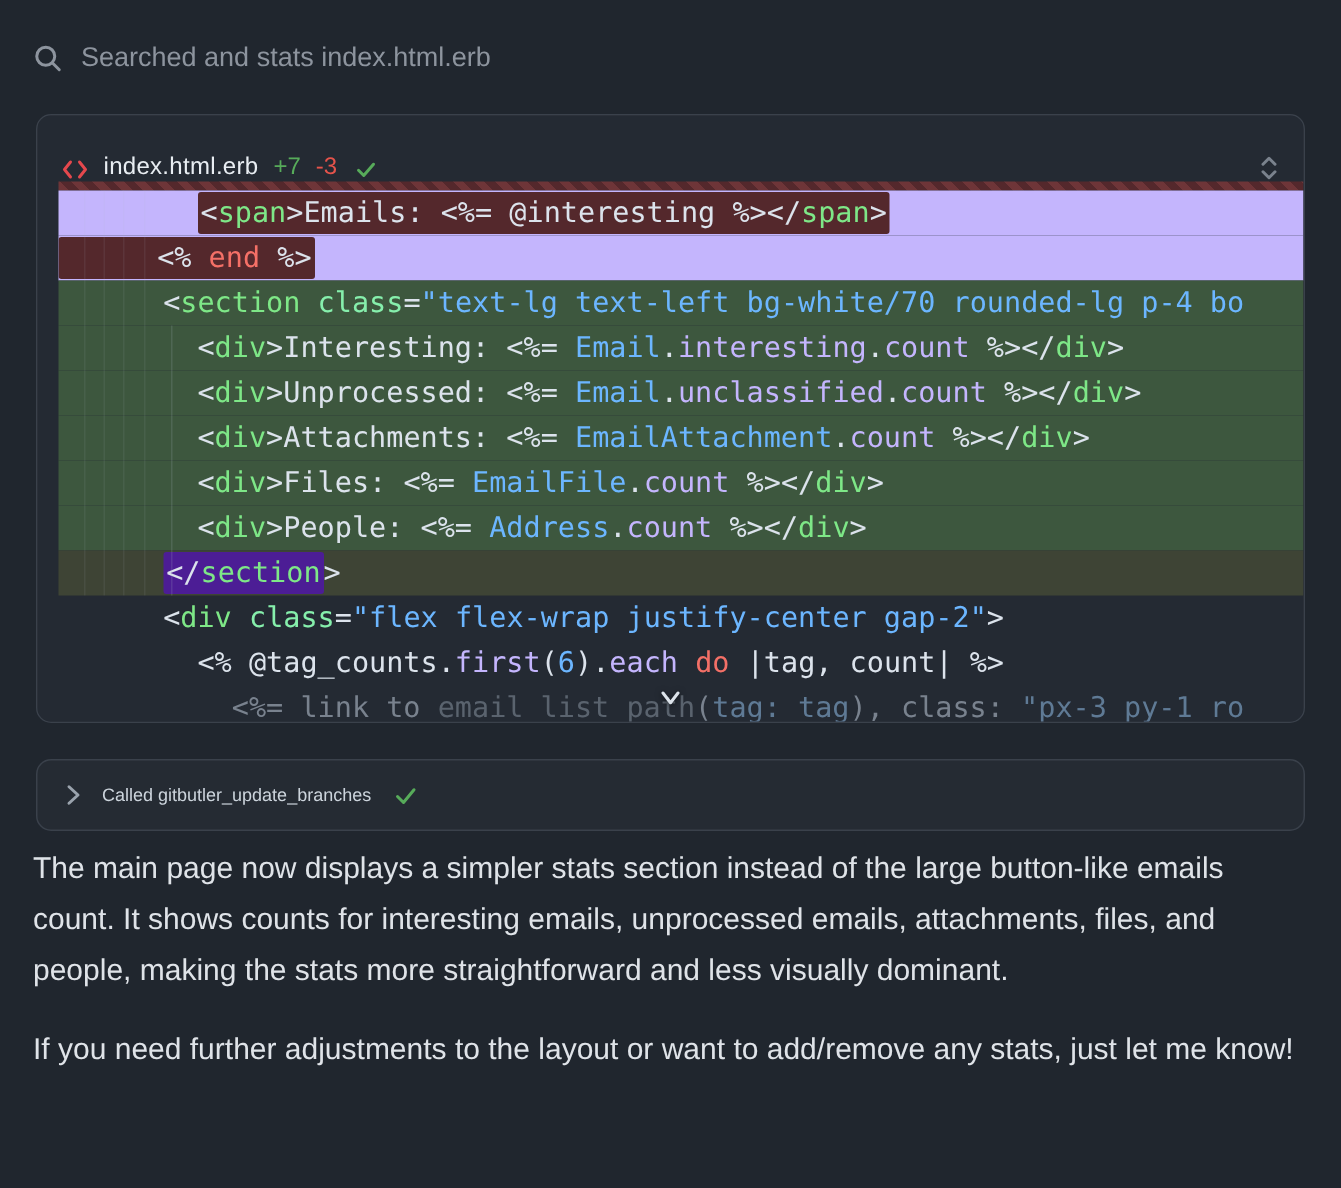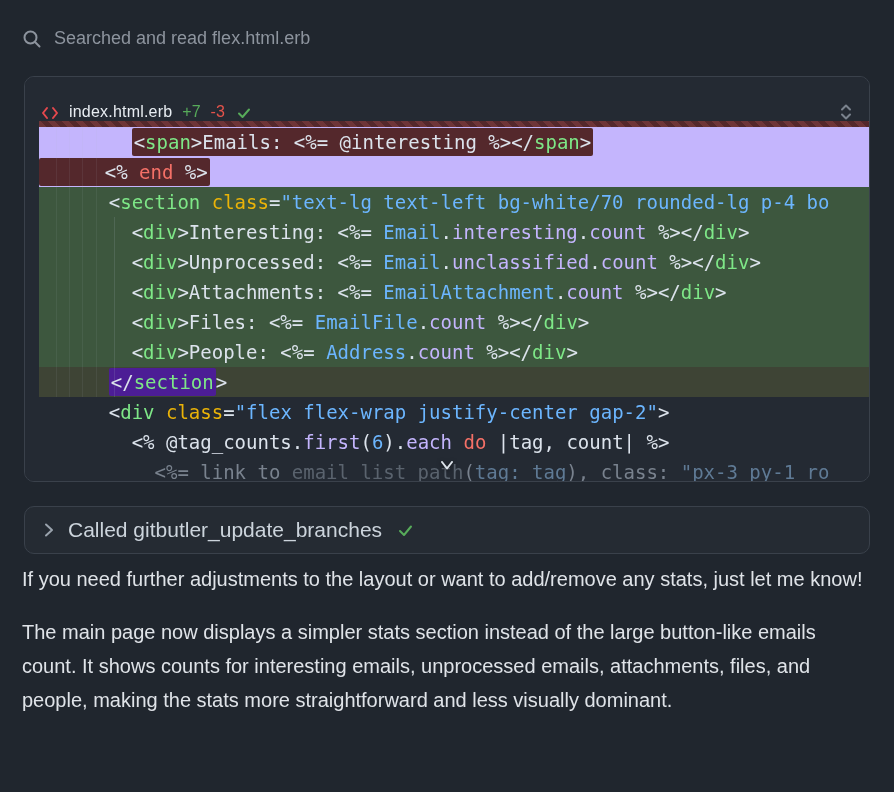--- a/index.html
+++ b/index.html
@@ -31,59 +31,59 @@
     background:repeating-linear-gradient(45deg,#6e3538 0 5px,#54282c 5px 10px); }
   .line { height:30px; margin-left:14px; padding-left:24px; white-space:pre; overflow:hidden; }
   .line.del { background:#c4b5fd; }
   .line.add { background:#3d573e; }
   .line.mod { background:#3e4435; }
   .line.ctx, .line.faded { background:transparent; }
   .wb { background:#54282c; border-radius:2px; padding:3px 2px; }
   .wb.full { margin-left:-24px; padding-left:20px; }
   .mod .wb { background:#4c1d95; }
 
-  .tk-p { color:#dce3ec; } .tk-t { color:#7ee787; } .tk-a { color:#eab308; }
+  .tk-p { color:#dce3ec; } .tk-t { color:#7ee787; } .tk-a { color:#86efac; }
   .tk-s { color:#6cb6ff; } .tk-c { color:#6cb6ff; } .tk-m { color:#c4b5fd; }
   .tk-k { color:#f47067; } .tk-n { color:#6cb6ff; }
   .tk-f1 { color:#79828e; } .tk-f2 { color:#5a636e;margin-top:20px; } .tk-f3 { color:#5f7a95; }
 
   .guide { position:absolute; width:1px; background:rgba(173,186,199,.09); }
   .guide.g1 { left:31px; top:6px;  height:270px; }
   .guide.g2 { left:44px; top:6px;  height:270px; }
   .guide.g3 { left:57px; top:6px;  height:270px; }
   .guide.g4 { left:71px; top:6px;  height:270px; }
   .guide.g5 { left:89px; top:96px; height:180px; background:rgba(173,186,199,.16); }
 
   .more-chevron { position:absolute; left:50%; top:338px; transform:translateX(-50%);
     filter:drop-shadow(0 1px 2px rgba(0,0,0,.6)); }
 
   
   .tool-card {
     position:absolute; left:24px; top:506px; width:846px; height:48px;
     border:1px solid #3a414b; border-radius:10px; background:#252b33;
     display:flex; align-items:center; gap:14px; padding:0 18px;
   }
-  .tool-card .txt { font-size:21px; color:#ccd4dc; }
+  .tool-card .txt { font-size:12px; color:#ccd4dc; }
 
   
   .prose { position:absolute; left:22px; top:562px; width:848px; color:#dfe3e8; }
   .prose p { font-size:20px; line-height:34px; font-weight:400; }
   .prose p + p { margin-top:19px; }
 </style>
 </head>
 <body>
 
 <div class="page">
 
   <div class="search-row">
     <svg width="20" height="20" viewBox="0 0 20 20">
       <circle cx="8.5" cy="8.5" r="6" fill="none" stroke="#8d949e" stroke-width="2"></circle>
       <line x1="13" y1="13" x2="17.5" y2="17.5" stroke="#8d949e" stroke-width="2" stroke-linecap="round"></line>
     </svg>
-    <span class="txt">Searched and read flex.html.erb</span>
+    <span class="txt">Searched and stats index.html.erb</span>
   </div>
 
   <div class="diff-card">
     <div class="diff-head">
       <svg width="18" height="16" viewBox="0 0 18 16">
         <polyline points="6,3 2,8 6,13" fill="none" stroke="#e5484d" stroke-width="2" stroke-linecap="round" stroke-linejoin="round"></polyline>
         <polyline points="12,3 16,8 12,13" fill="none" stroke="#e5484d" stroke-width="2" stroke-linecap="round" stroke-linejoin="round"></polyline>
       </svg>
       <span class="fname">index.html.erb</span>
       <span class="adds">+7</span>
@@ -129,17 +129,17 @@
     <svg width="11" height="16" viewBox="0 0 11 16">
       <polyline points="3,2.5 9,8 3,13.5" fill="none" stroke="#9aa3ad" stroke-width="2" stroke-linecap="round" stroke-linejoin="round"></polyline>
     </svg>
     <span class="txt">Called gitbutler_update_branches</span>
     <svg width="19" height="17" viewBox="0 0 19 17">
       <polyline points="4,9 8,13 15,4.5" fill="none" stroke="#57ab5a" stroke-width="2" stroke-linecap="round" stroke-linejoin="round"></polyline>
     </svg>
   </div>
 
   <div class="prose">
+    <p>The main page now displays a simpler stats section instead of the large button-like emails count. It shows counts for interesting emails, unprocessed emails, attachments, files, and people, making the stats more straightforward and less visually dominant.</p>
     <p>If you need further adjustments to the layout or want to add/remove any stats, just let me know!</p>
-    <p>The main page now displays a simpler stats section instead of the large button-like emails count. It shows counts for interesting emails, unprocessed emails, attachments, files, and people, making the stats more straightforward and less visually dominant.</p>
   </div>
 
 </div>
 
 </body></html>

